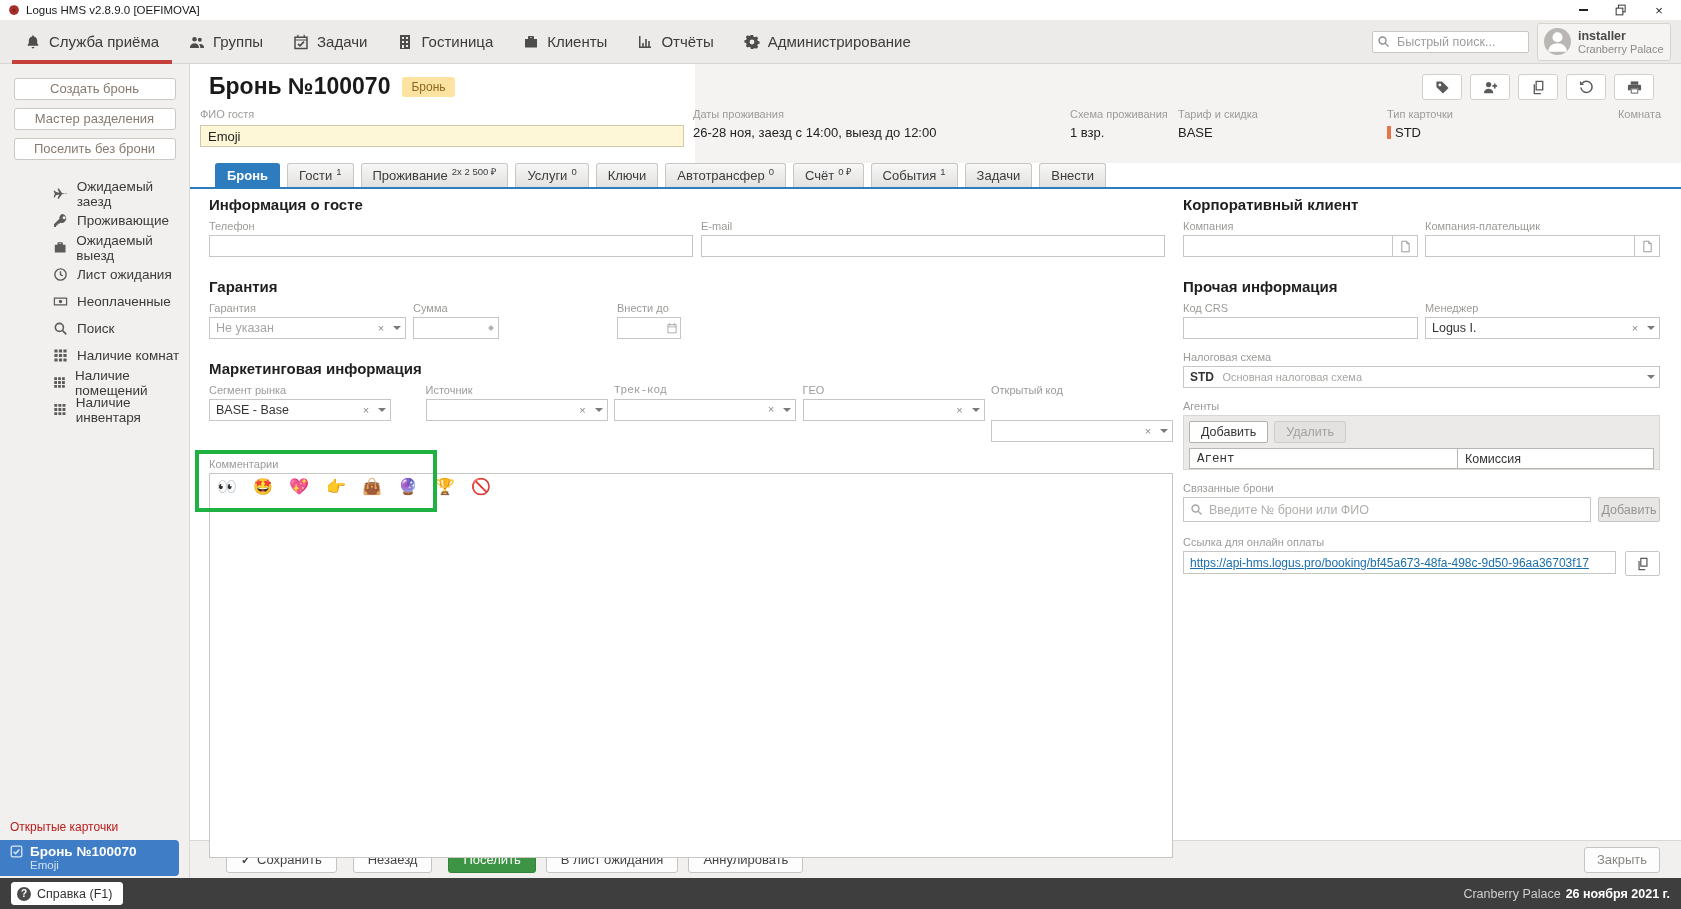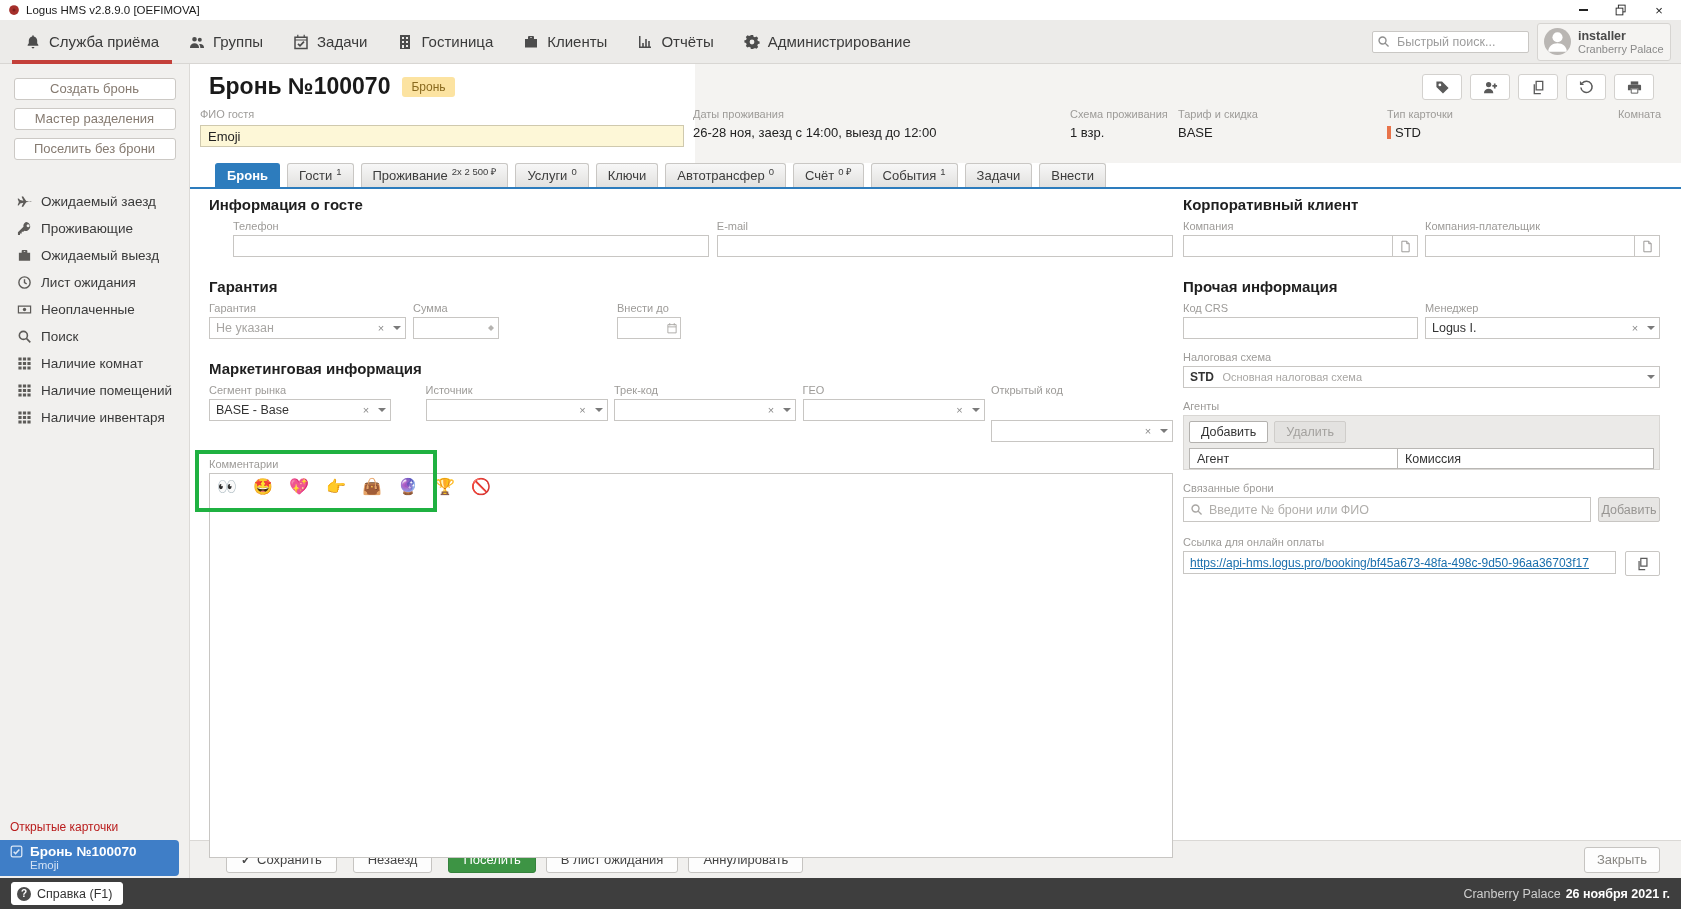--- a/index.html
+++ b/index.html
@@ -34,21 +34,21 @@
   .user-chip .u-name { font-size:12.5px; font-weight:bold; color:#4a4a4a; line-height:14px; }
   .user-chip .u-hotel { font-size:11px; color:#8a8a8a; line-height:12px; }
 
   
   .content { position:absolute; top:64px; bottom:31px; left:0; right:0; display:flex; }
 
   
   .sidebar { width:190px; background:#f1f0ee; border-right:1px solid #dcdad7; display:flex; flex-direction:column; padding-top:14px; }
   .sb-btn { display:block; width:162px; height:22px; margin:0 auto 8px auto; background:#fff; border:1px solid #ccc9c5;
             border-radius:3px; font-size:13px; color:#857a70; text-align:center; line-height:20px; cursor:pointer; font-family:inherit; }
-  .sb-menu { margin-top:20px; }
+  .sb-menu { margin-top:12px;padding-left:36px; }
   .sb-item { height:27px; display:flex; align-items:center; gap:9px; padding-left:17px; font-size:13.5px; color:#3a3a3a; cursor:pointer; }
   .sb-item .ic { color:#5d5b58; width:15px; height:15px; }
   .sb-spacer { flex:1; }
   .open-cards-label { font-size:12px; color:#b91c1c; margin:0 0 6px 10px; }
   .open-card { margin:0 10px 2px 0; background:#3f7ec7; border-radius:0 4px 4px 0; padding:4px 8px 5px 10px; cursor:pointer; }
   .open-card .oc-title-row { display:flex; align-items:center; gap:7px; }
   .open-card .oc-title { font-size:13.5px; font-weight:bold; color:#fff; }
   .open-card .ic { width:13px; height:13px; color:#d9e6f6; }
   .open-card .oc-sub { font-size:11.5px; color:#d3e2f5; margin-left:20px; }
 
@@ -119,21 +119,21 @@
   .attach-btn .ic { width:13px; height:13px; color:#9a9896; }
 
   .agents-panel { border:1px solid #d9d7d4; background:#ebeae8; padding:5px 5px 0 5px; }
   .agents-btnrow { display:flex; gap:6px; margin-bottom:5px; }
   .mini-btn { height:22px; padding:0 11px; font-size:12.5px; border-radius:2px; cursor:pointer; font-family:inherit; }
   .mini-btn.enabled { background:#fff; border:1px solid #b3b1ae; color:#333; }
   .mini-btn.disabled { background:#e3e2e0; border:1px solid #cfcdca; color:#a3a19e; }
   .agents-header { display:flex; }
   .agents-header .cell { background:#fff; border:1px solid #b9b7b4; height:21px; display:flex; align-items:center;
                           padding:0 7px; font-size:12.5px; color:#333; }
-  .agents-header .c1 { width:209px; }
+  .agents-header .c1 { width:269px;font-family:Liberation Mono, monospace; }
   .agents-header .c2 { flex:1; margin-left:-1px; }
 
   .linked-row { display:flex; gap:7px; }
   .search-box { flex:1; height:25px; border:1px solid #c8c6c3; background:#fff; display:flex; align-items:center; padding:0 6px; }
   .search-box .ic { width:13px; height:13px; color:#a8a6a3; margin-right:6px; }
   .search-box input { border:none; outline:none; flex:1; font-size:12.5px; color:#555; font-family:inherit; }
   .search-box input::placeholder { color:#b0aeab; }
   .linked-add { width:62px; height:25px; background:#e7e6e4; border:1px solid #c8c6c3; color:#979592;
                 font-size:12.5px; border-radius:2px; cursor:pointer; font-family:inherit; }
 
@@ -520,21 +520,21 @@
           </div>
         <div class="tab">
             <span>Внести</span>
           </div>
       </div>
 
       <div class="form-area">
 
         <div class="left-col">
           <div class="sec-title">Информация о госте</div>
-          <div class="frow" style="gap:8px;margin-left:24px;">
+          <div class="frow" style="gap:8px;">
             <div class="fcol" style="width:484px;">
               <span class="field-label">Телефон</span>
               <input class="tb" style="">
             </div>
             <div class="fcol" style="width:464px;">
               <span class="field-label">E-mail</span>
               <input class="tb" style="">
             </div>
           </div>
 
@@ -588,21 +588,21 @@
             <div class="fcol" style="width:182px;margin-left:28px;">
               <span class="field-label">Источник</span>
               <div class="combo">
                 <span class="combo-text"></span>
                 <span class="cbtn">×</span>
                 <span class="cbtn">
                     <i class="caret"></i>
                   </span>
               </div>
             </div>
-            <div class="fcol" style="width:182px;">
+            <div class="fcol" style="width:182px;font-family:Liberation Mono, monospace;">
               <span class="field-label">Трек-код</span>
               <div class="combo">
                 <span class="combo-text"></span>
                 <span class="cbtn">×</span>
                 <span class="cbtn">
                     <i class="caret"></i>
                   </span>
               </div>
             </div>
             <div class="fcol" style="width:182px;">

